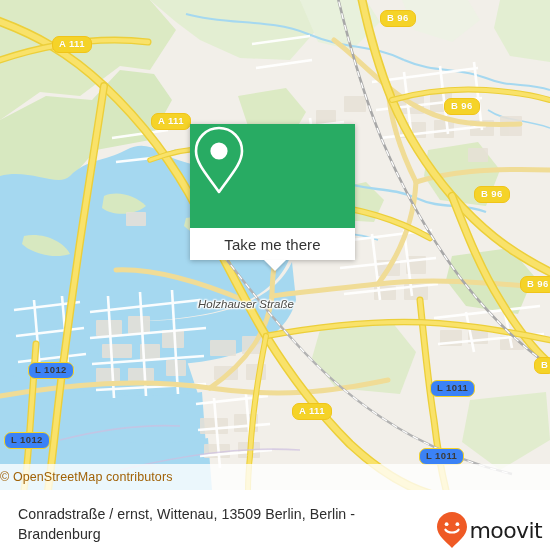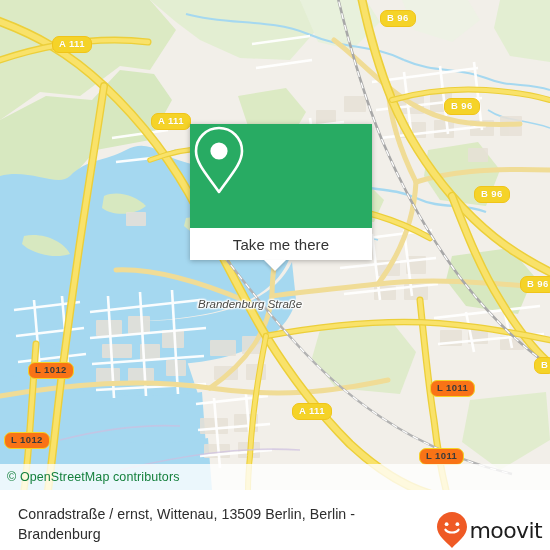--- a/index.html
+++ b/index.html
@@ -17,34 +17,34 @@
   
   .shield{
     position:absolute;
     font-size:9.5px;font-weight:bold;letter-spacing:.4px;
     padding:2px 6px 3px 6px;border-radius:7px;
     white-space:nowrap;line-height:10px;
     box-sizing:border-box;
   }
   .shield.motorway{background:#f5d328;border:1.6px solid #f0c419;color:#ffffff;
     text-shadow:0 0 1px rgba(0,0,0,.12);}
-  .shield.primary{background:#f97316;border:1.8px solid #f5d328;color:#3b3b3b;}
+  .shield.primary{background:#3b82f6;border:1.8px solid #f5d328;color:#3b3b3b;}
 
   
   .place-label{
     position:absolute;font-style:italic;font-size:11.5px;color:#4a4a46;
     white-space:nowrap;
     text-shadow:
       1.4px 0 1.6px #fff,-1.4px 0 1.6px #fff,0 1.4px 1.6px #fff,0 -1.4px 1.6px #fff,
       1px 1px 1.6px #fff,-1px -1px 1.6px #fff,1px -1px 1.6px #fff,-1px 1px 1.6px #fff;
   }
 
   
   .callout{
-    position:absolute;left:190px;top:124px;width:182px;
+    position:absolute;left:190px;top:124px;width:165px;
     box-shadow:0 1px 5px rgba(0,0,0,.28);
   }
   .callout-top{
     height:104px;background:#28ab63;
     display:flex;align-items:center;justify-content:center;
   }
   .callout-bottom{
     height:32px;background:#ffffff;
     display:flex;align-items:center;justify-content:center;
   }
@@ -57,21 +57,21 @@
     filter:drop-shadow(0 2px 1.5px rgba(0,0,0,.18));
   }
 
   
   .attribution{
     position:absolute;left:0;top:464px;width:550px;height:26px;
     background:rgba(255,255,255,.78);
     display:flex;align-items:center;
   }
   .attribution-text{
-    font-size:12.5px;color:#15803d;padding-left:7px;letter-spacing:.1px;
+    font-size:12.5px;color:#a16207;padding-left:0;letter-spacing:.1px;
   }
 
   
   .footer{
     position:absolute;left:0;top:496px;width:550px;height:60px;
     background:#ffffff;
   }
   .footer-title{
     position:absolute;left:18px;top:8px;width:400px;
     font-size:14.2px;color:#2d2d2d;line-height:20px;letter-spacing:.05px;
@@ -269,21 +269,21 @@
     <div class="shield motorway" style="left:380px;top:10px">B 96</div>
     <div class="shield motorway" style="left:444px;top:98px">B 96</div>
     <div class="shield motorway" style="left:474px;top:186px">B 96</div>
     <div class="shield motorway" style="left:520px;top:276px">B 96</div>
     <div class="shield motorway" style="left:534px;top:357px">B</div>
     <div class="shield primary" style="left:28px;top:362px">L 1012</div>
     <div class="shield primary" style="left:4px;top:432px">L 1012</div>
     <div class="shield primary" style="left:430px;top:380px">L 1011</div>
     <div class="shield primary" style="left:419px;top:448px">L 1011</div>
 
-    <div class="place-label" style="left:198px;top:298px">Brandenburg Straße</div>
+    <div class="place-label" style="left:198px;top:298px">Holzhauser Straße</div>
 
     <div class="callout">
       <div class="callout-top">
         <svg width="58" height="72" viewBox="0 0 58 72">
           <path d="M29 4 C16.3 4 6 14.3 6 27 C6 40 18 52 29 68 C40 52 52 40 52 27 C52 14.3 41.7 4 29 4 Z" fill="none" stroke="#ffffff" stroke-width="2.6" stroke-linejoin="round"></path>
           <circle cx="29" cy="27" r="8.6" fill="#ffffff"></circle>
         </svg>
       </div>
       <div class="callout-bottom">
         <span class="callout-bottom-label">Take me there</span>

